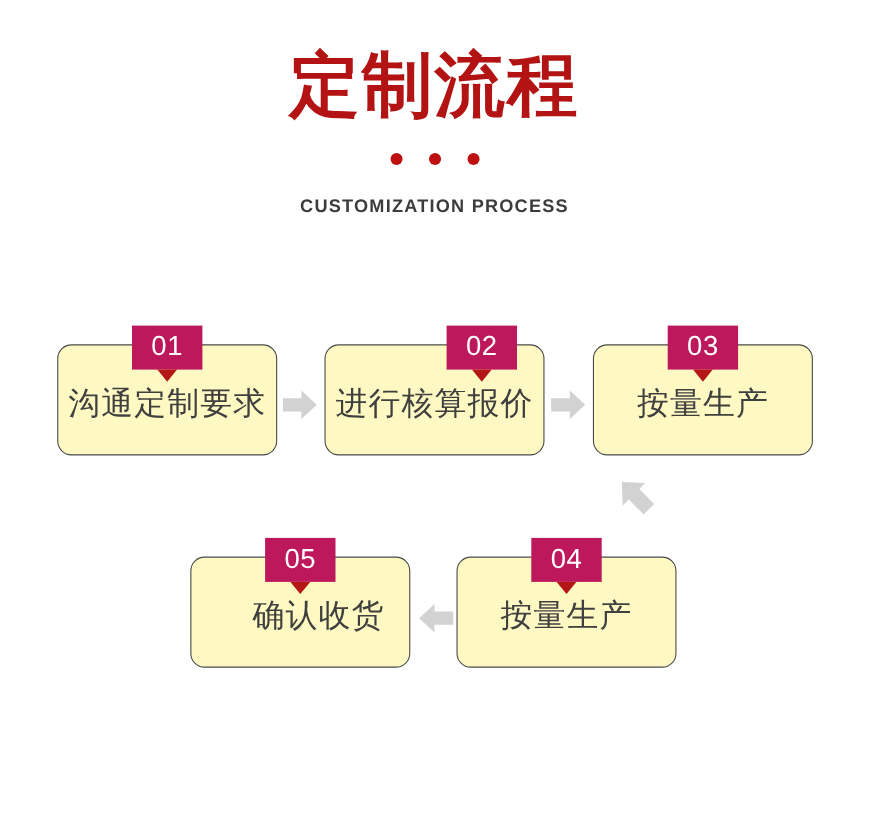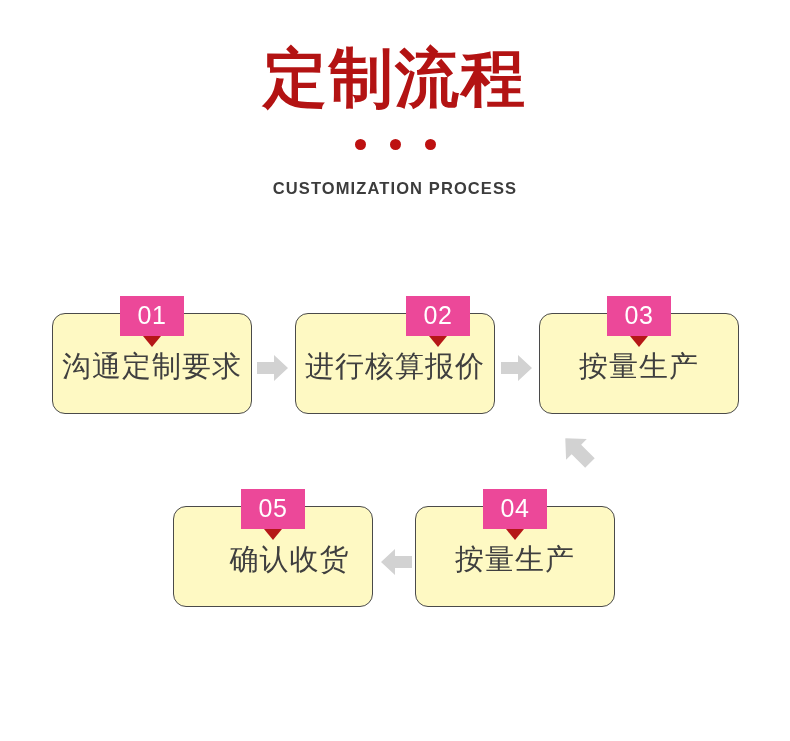--- a/index.html
+++ b/index.html
@@ -93,21 +93,21 @@
     line-height: 1;
     padding-top: 6px;
     white-space: nowrap;
   }
 
   
   .badge {
     position: absolute;
     width: 64px;
     height: 40px;
-    background: #ec4899;
+    background: #be185d;
     display: flex;
     align-items: center;
     justify-content: center;
     z-index: 5;
   }
   .badge-num {
     color: #ffffff;
     font-size: 25px;
     line-height: 1;
     font-family: "Liberation Sans", sans-serif;

